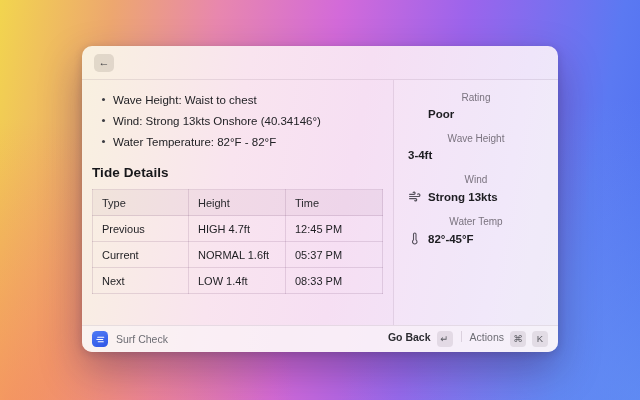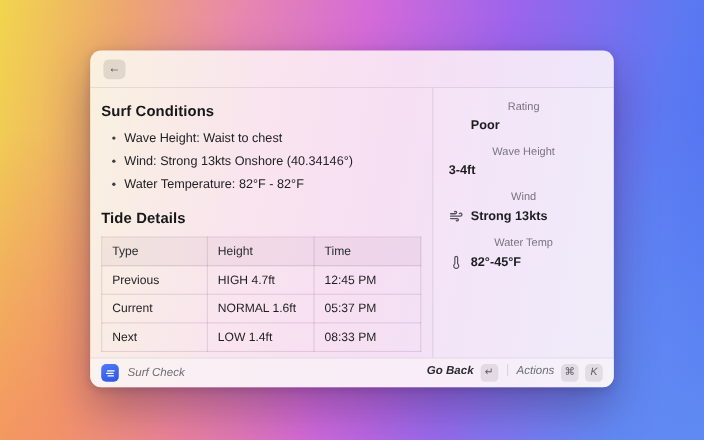--- a/index.html
+++ b/index.html
@@ -133,21 +133,20 @@
 
   
   .win-footer {
     flex: 0 0 27px;
     border-top: 1px solid rgba(70,40,70,0.1);
     background: rgba(252,248,250,0.55);
     display: flex;
     align-items: center;
     padding: 0 10px;
     gap: 8px;
-    font-style: italic;
   }
   .app-icon {
     width: 16px; height: 16px;
     border-radius: 4.5px;
     background: linear-gradient(160deg, #4f7bf5, #2f55e6);
     display: flex; align-items: center; justify-content: center;
     flex: 0 0 16px;
   }
   .app-name { font-size: 10.5px; color: #6d6d74; }
   .footer-right {
@@ -177,21 +176,20 @@
 
   <div class="win-header">
     <div class="back-btn">
       <span>←</span>
     </div>
   </div>
 
   <div class="win-body">
 
     <div class="content">
-      <h2 class="section-title title-surf">Surf Conditions</h2>
       <ul class="bullets">
         <li>
             <span class="dot"></span>
             <span>Wave Height: Waist to chest</span>
           </li>
         <li>
             <span class="dot"></span>
             <span>Wind: Strong 13kts Onshore (40.34146°)</span>
           </li>
         <li>

